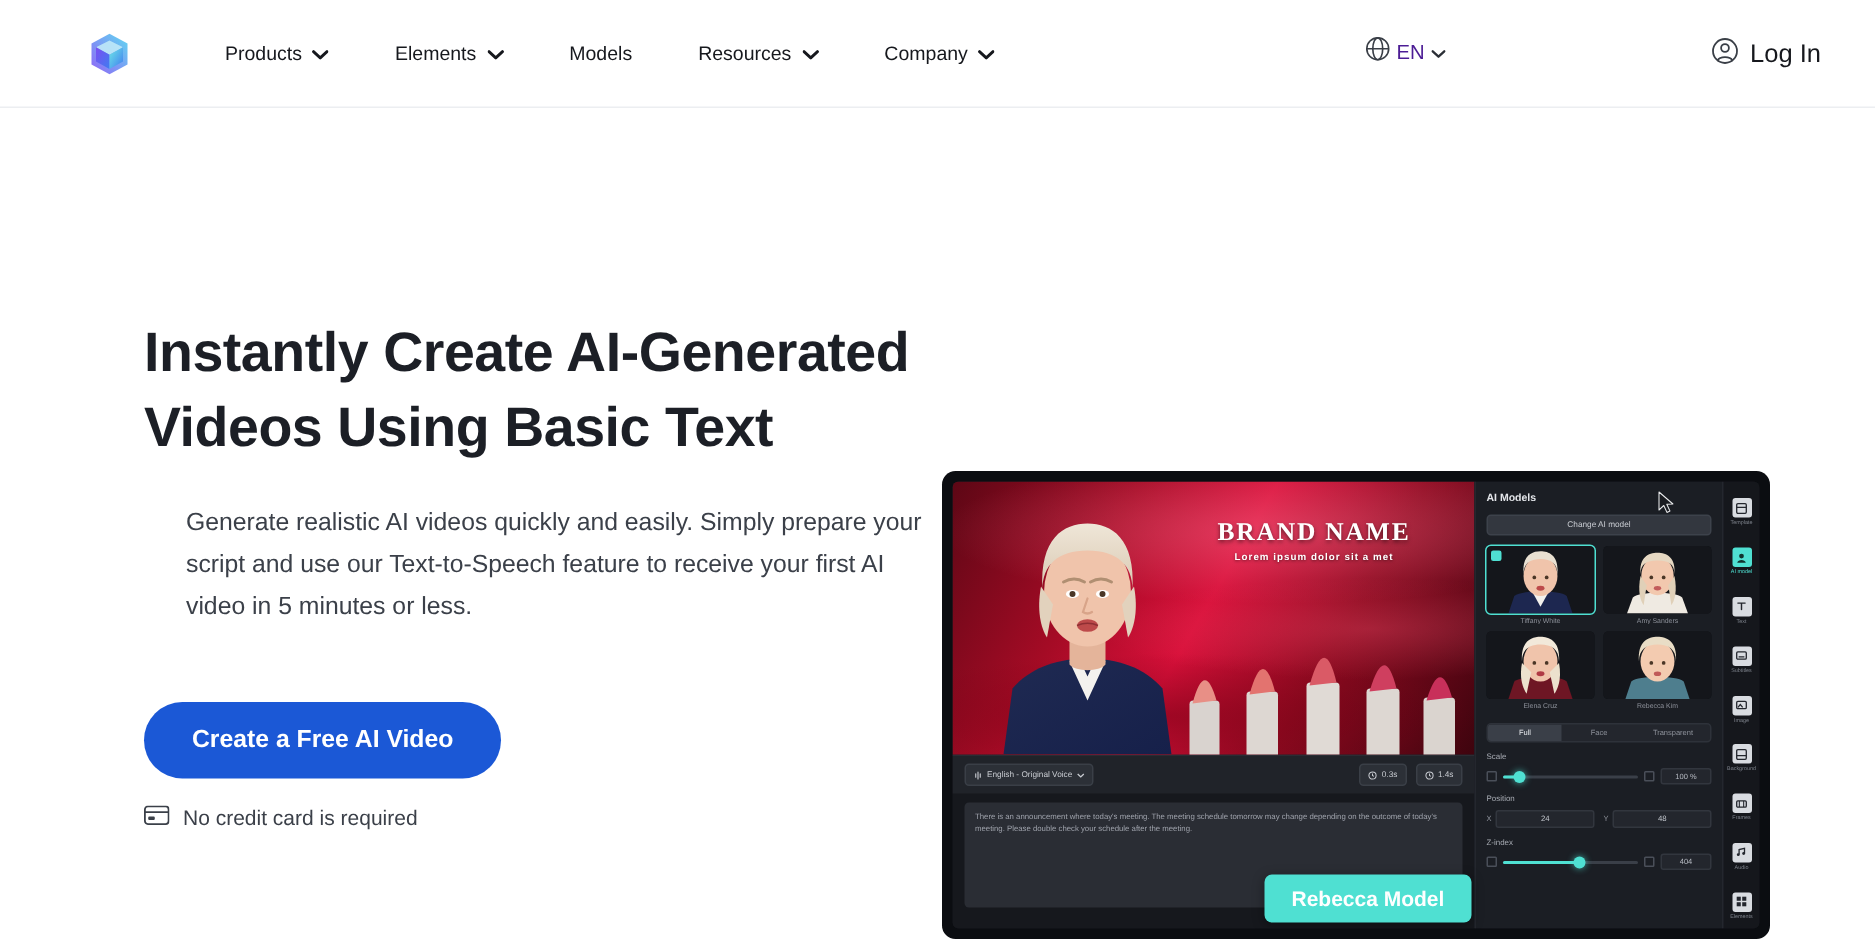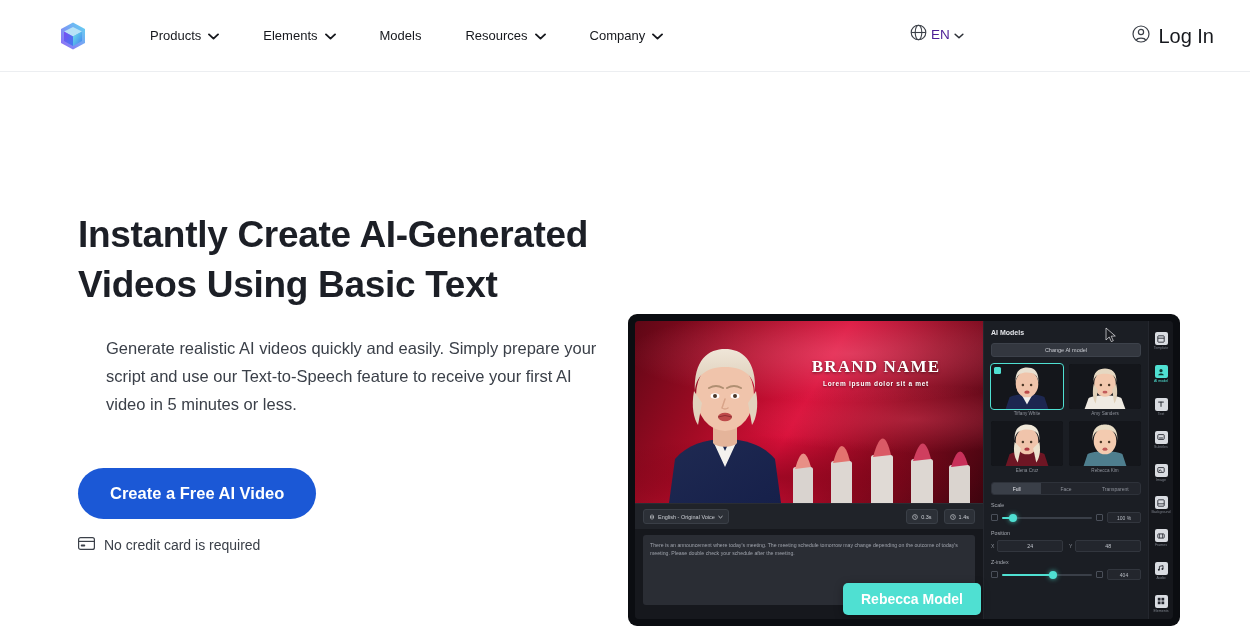--- a/index.html
+++ b/index.html
@@ -60,42 +60,42 @@
   .lang {
     position: absolute;
     left: 880px; top: 24px;
     display: flex; align-items: center; gap: 4px;
     font-size: 13.5px; font-weight: 500; color: #4c1d95;
     cursor: pointer;
     padding-left: 30px;
   }
   .login {
     display: flex; align-items: center; gap: 8px;
-    font-size: 20px; font-weight: 500; color: #16181d;
+    font-size: 17px; font-weight: 500; color: #16181d;
     cursor: pointer; margin-right: 6px;
   }
   .btn-sales {
     background: #1b58d6;
     color: #ffffff;
     font-size: 14.5px; font-weight: 700;
     padding: 12px 22px;
     border: none; border-radius: 23px;
     cursor: pointer; white-space: nowrap;
     font-family: "Liberation Sans", sans-serif;
   }
 
   
   .hero {
     position: relative;
     width: 1250px; height: 558px;
     background: #ffffff;
   }
   .hero-left {
     position: absolute;
-    left: 78px; top: 138px;
+    left: 96px; top: 138px;
     width: 520px;
   }
   .headline {
     font-size: 37px;
     line-height: 50px;
     font-weight: 700;
     color: #1c1f26;
     letter-spacing: -0.3px;
   }
   .subhead {
@@ -152,21 +152,21 @@
   }
   .silk {
     position: absolute; inset: 0;
     background:
       radial-gradient(ellipse 320px 70px at 62% 18%, rgba(255,120,150,.42), transparent 70%),
       radial-gradient(ellipse 260px 48px at 80% 54%, rgba(255,90,120,.30), transparent 70%),
       radial-gradient(ellipse 300px 60px at 40% 86%, rgba(120,0,20,.55), transparent 70%);
   }
   .brandname {
     position: absolute; right: 12px; top: 24px;
-    text-align: center; width: 190px; margin-top: 12px;
+    text-align: center; width: 190px;
   }
   .brandname .bn-main {
     font-family: "Liberation Serif", serif;
     font-size: 17px; font-weight: 700; color: #ffffff;
     letter-spacing: 1.2px;
     text-shadow: 0 1px 3px rgba(0,0,0,.55);
   }
   .brandname .bn-sub {
     margin-top: 3px;
     font-size: 6.5px; font-weight: 700; color: #ffffff;

